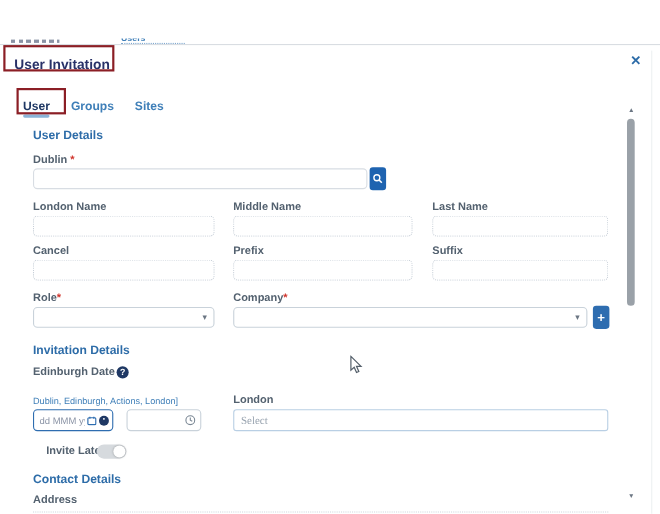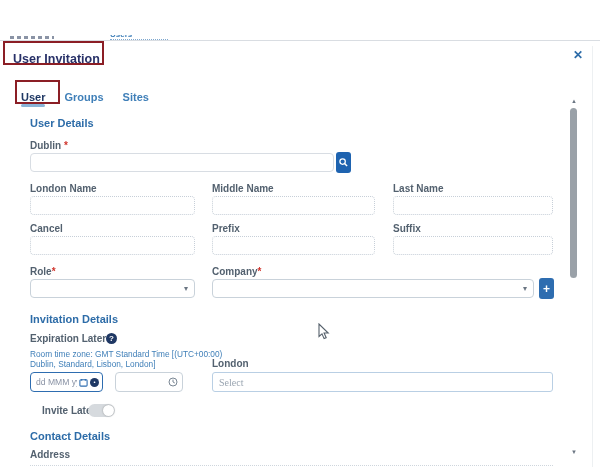--- a/index.html
+++ b/index.html
@@ -141,25 +141,24 @@
     <div class="select-box" style="left:30px; top:238px; width:165px">
       <span class="caret">▾</span>
     </div>
     <div class="select-box" style="left:212px; top:238px; width:322px">
       <span class="caret">▾</span>
     </div>
     <button class="plus-btn">+</button>
 
     <div class="section-h" style="top:272px">Invitation Details</div>
 
-    <div class="lbl" style="left:30px; top:292px">Expiration Later</div>
+    <div class="lbl" style="left:30px; top:292px">Edinburgh Date</div>
     <div class="help-dot">?</div>
 
-    <div class="tz" style="top:308px">Room time zone: GMT Standard Time [(UTC+00:00)</div>
-    <div class="tz" style="top:318px">Dublin, Standard, Lisbon, London]</div>
+    <div class="tz" style="top:318px">Dublin, Edinburgh, Actions, London]</div>
 
     <div class="date-field">
       <span class="date-ph">dd MMM yy</span>
       <svg width="9" height="9" viewBox="0 0 10 10" style="flex:none">
         <rect x="1" y="2" width="8" height="7" rx="1" fill="none" stroke="#2e6db0" stroke-width="1.2"></rect>
         <line x1="3" y1="1" x2="3" y2="3" stroke="#2e6db0" stroke-width="1.2"></line>
         <line x1="7" y1="1" x2="7" y2="3" stroke="#2e6db0" stroke-width="1.2"></line>
       </svg>
       <span class="mini-circle">•</span>
     </div>

